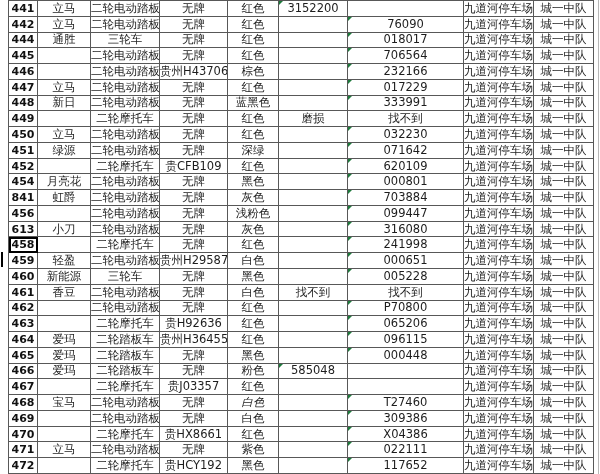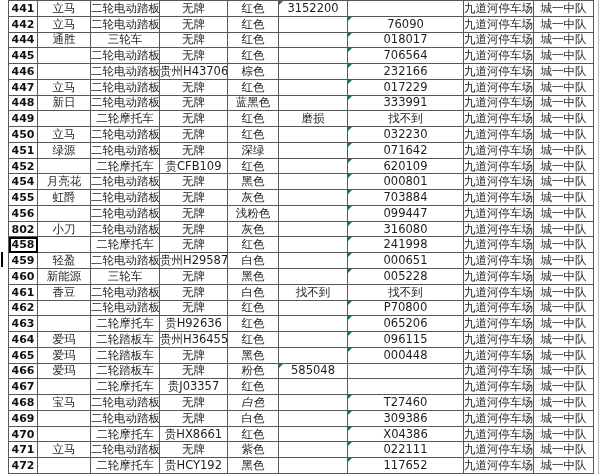--- a/index.html
+++ b/index.html
@@ -181,21 +181,21 @@
     <td class="c-brand"><span class="cell-text">月亮花</span></td>
     <td class="c-type"><span class="cell-text">二轮电动踏板</span></td>
     <td class="c-plate"><span class="cell-text">无牌</span></td>
     <td class="c-color"><span class="cell-text">黑色</span></td>
     <td class="c-num1"><span class="cell-text"></span></td>
     <td class="c-num2"><span class="cell-text">000801</span><span class="tri"></span></td>
     <td class="c-lot"><span class="cell-text">九道河停车场</span></td>
     <td class="c-unit"><span class="cell-text">城一中队</span></td>
   </tr>
         <tr>
-    <td class="c-no"><span class="cell-text">455</span></td>
+    <td class="c-no"><span class="cell-text">841</span></td>
     <td class="c-brand"><span class="cell-text">虹爵</span></td>
     <td class="c-type"><span class="cell-text">二轮电动踏板</span></td>
     <td class="c-plate"><span class="cell-text">无牌</span></td>
     <td class="c-color"><span class="cell-text">灰色</span></td>
     <td class="c-num1"><span class="cell-text"></span></td>
     <td class="c-num2"><span class="cell-text">703884</span><span class="tri"></span></td>
     <td class="c-lot"><span class="cell-text">九道河停车场</span></td>
     <td class="c-unit"><span class="cell-text">城一中队</span></td>
   </tr>
         <tr>
@@ -203,21 +203,21 @@
     <td class="c-brand"><span class="cell-text"></span></td>
     <td class="c-type"><span class="cell-text">二轮电动踏板</span></td>
     <td class="c-plate"><span class="cell-text">无牌</span></td>
     <td class="c-color"><span class="cell-text">浅粉色</span></td>
     <td class="c-num1"><span class="cell-text"></span></td>
     <td class="c-num2"><span class="cell-text">099447</span><span class="tri"></span></td>
     <td class="c-lot"><span class="cell-text">九道河停车场</span></td>
     <td class="c-unit"><span class="cell-text">城一中队</span></td>
   </tr>
         <tr>
-    <td class="c-no"><span class="cell-text">802</span></td>
+    <td class="c-no"><span class="cell-text">613</span></td>
     <td class="c-brand"><span class="cell-text">小刀</span></td>
     <td class="c-type"><span class="cell-text">二轮电动踏板</span></td>
     <td class="c-plate"><span class="cell-text">无牌</span></td>
     <td class="c-color"><span class="cell-text">灰色</span></td>
     <td class="c-num1"><span class="cell-text"></span></td>
     <td class="c-num2"><span class="cell-text">316080</span><span class="tri"></span></td>
     <td class="c-lot"><span class="cell-text">九道河停车场</span></td>
     <td class="c-unit"><span class="cell-text">城一中队</span></td>
   </tr>
         <tr>

